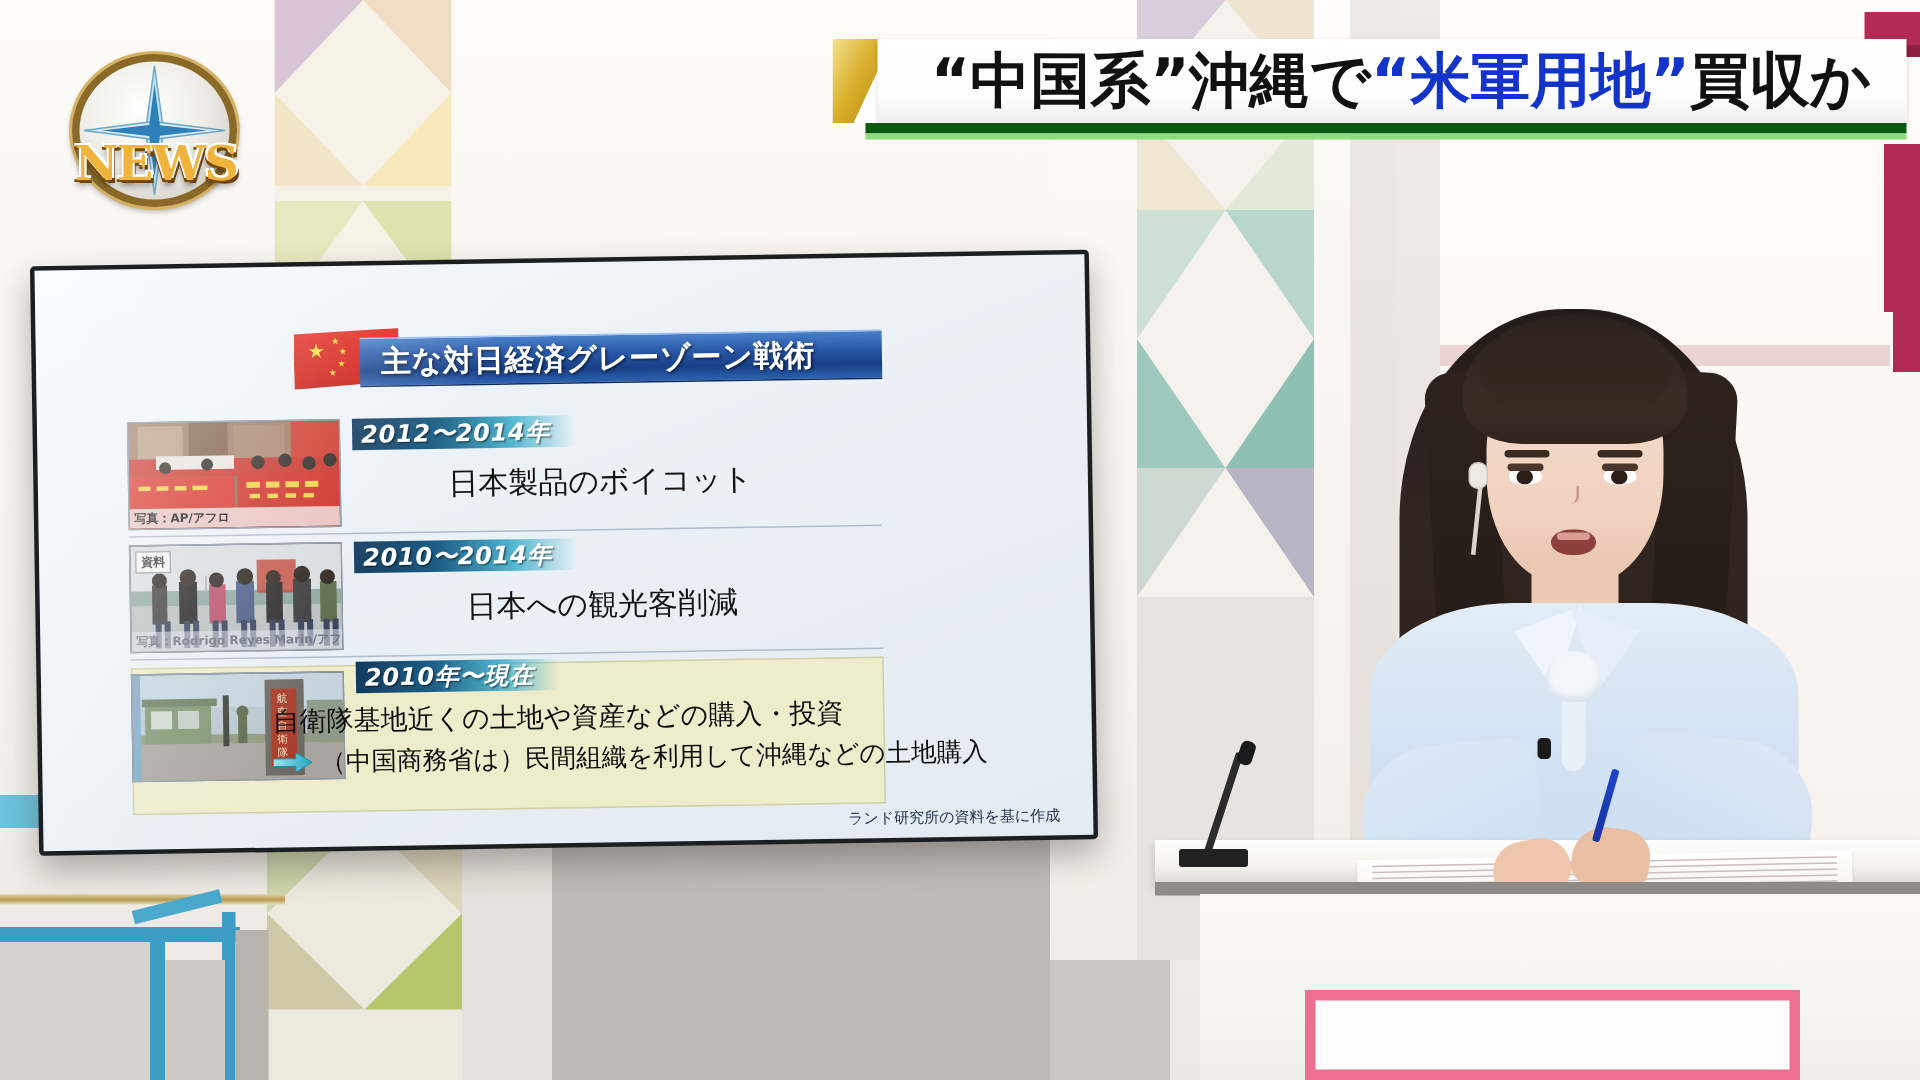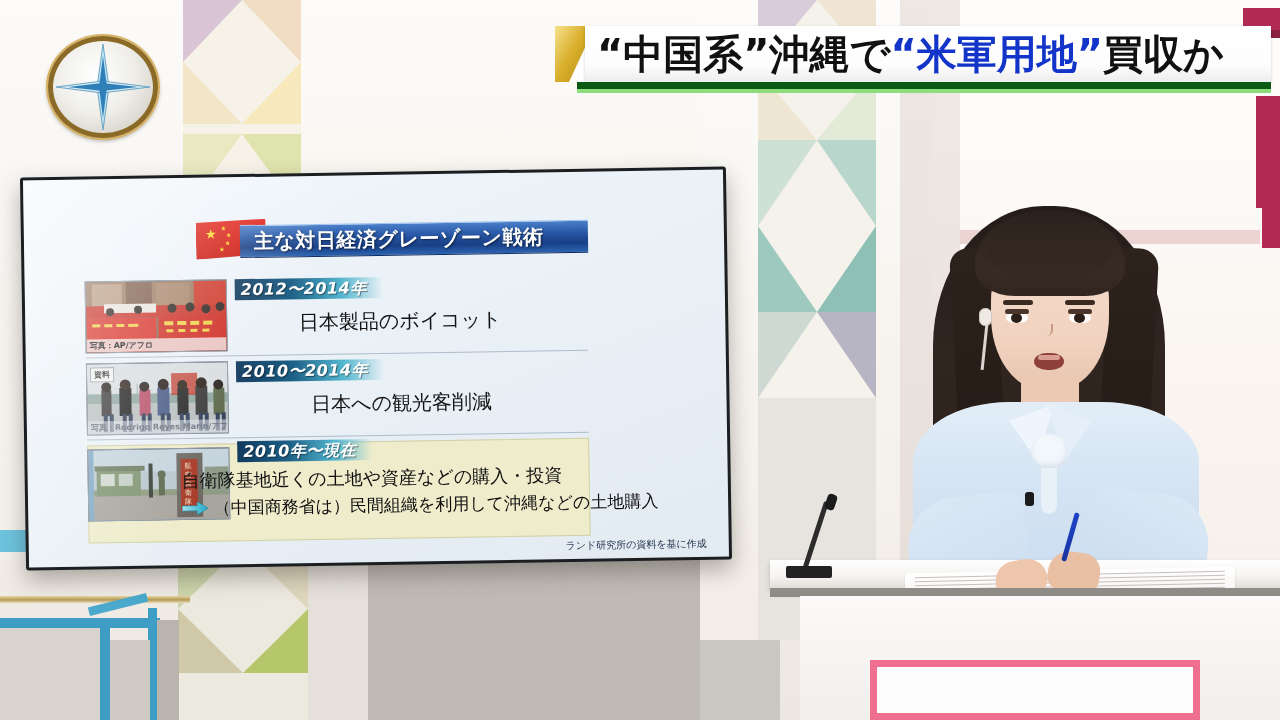--- a/index.html
+++ b/index.html
@@ -48,21 +48,21 @@
     font-family:"DejaVu Serif","Liberation Serif",serif;font-weight:bold;font-size:48px;
     letter-spacing:-2px;text-align:center;line-height:60px;
     color:#e6a327;
     text-shadow:-1.5px -1.5px 0 #fff, 1.5px -1.5px 0 #fff, -1.5px 1.5px 0 #7a4a10, 2px 2px 0 #6d4110, 0 3px 4px rgba(0,0,0,.5);}
   .logo-news{position:absolute;left:0;top:62px;width:128px;text-align:center;
     font-family:"DejaVu Serif","Liberation Serif",serif;font-weight:bold;font-size:32px;
     letter-spacing:-1px;color:#f0b43c;
     text-shadow:-1.5px -1.5px 0 #fff, 1.5px -1.5px 0 #fff, -1.5px 1.5px 0 #7a4a10, 2px 2px 0 #6d4110, 0 3px 4px rgba(0,0,0,.5);}
 
   
-  .banner{position:absolute;left:555px;top:26px;width:716px;height:62px;}
+  .banner{position:absolute;left:555px;top:26px;width:716px;height:62px;text-align:center;}
   .banner-wedge{position:absolute;left:0;top:0;width:40px;height:56px;
     background:linear-gradient(120deg,#f6e28d 0%,#d8ae2a 45%,#b5881a 100%);
     clip-path:polygon(0 0,100% 0,100% 100%,0 100%);}
   .banner-wedge:after{content:"";position:absolute;right:0;top:0;width:26px;height:100%;
     background:#ffffff;clip-path:polygon(100% 0,100% 100%,0 100%);}
   .banner-body{position:absolute;left:30px;top:0;width:686px;height:56px;
     background:linear-gradient(180deg,#ffffff 0%,#fdfdfd 70%,#ededed 100%);
     box-shadow:0 1px 3px rgba(0,0,0,.18);}
   .banner-text{position:absolute;left:42px;top:1px;width:674px;height:55px;
     line-height:55px;white-space:nowrap;
@@ -265,20 +265,21 @@
   <div class="logo">
     <div class="logo-disc"></div>
     <svg class="compass" viewBox="0 0 98 90">
       <polygon points="49,2 55,45 49,88 43,45" fill="#bfe3f2" stroke="#6aa7c6" stroke-width="1"></polygon>
       <polygon points="2,45 48,39 96,45 48,51" fill="#d9e9f2" stroke="#6aa7c6" stroke-width="1"></polygon>
       <polygon points="49,14 53,45 49,76 45,45" fill="#2f7fb8"></polygon>
       <polygon points="14,45 48,41 84,45 48,49" fill="#2f7fb8"></polygon>
       <polygon points="20,18 49,45 76,20 49,45" fill="#e8b43a" opacity=".9"></polygon>
       <polygon points="20,72 49,45 76,70 49,45" fill="#e8b43a" opacity=".75"></polygon>
     </svg>
+    <div class="logo-news">NEWS</div>
   </div>
 
   <div class="banner">
     <div class="banner-wedge"></div>
     <div class="banner-body"></div>
     <div class="banner-text"><span>“中国系”沖縄で</span><span class="blue">“米軍用地”</span><span>買収か</span></div>
     <div class="banner-stripe"></div>
     <div class="banner-stripe2"></div>
   </div>
 

